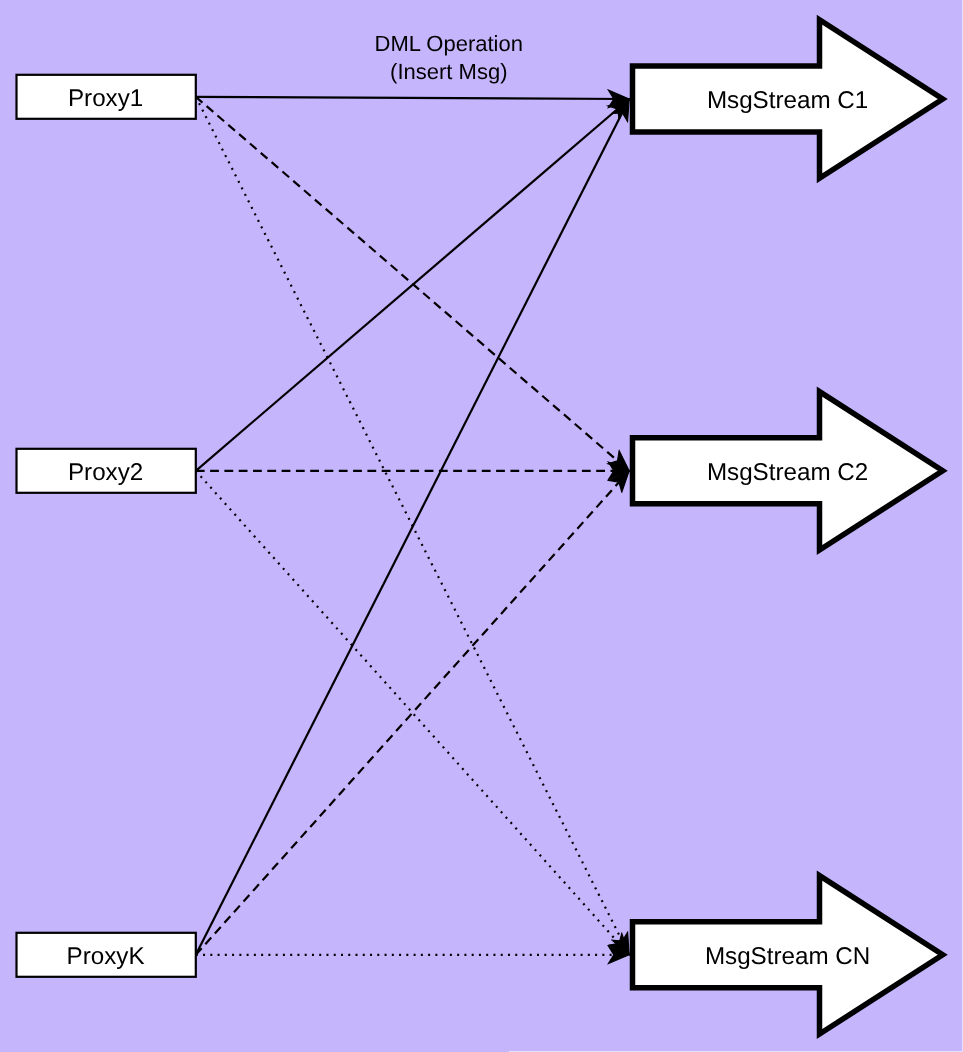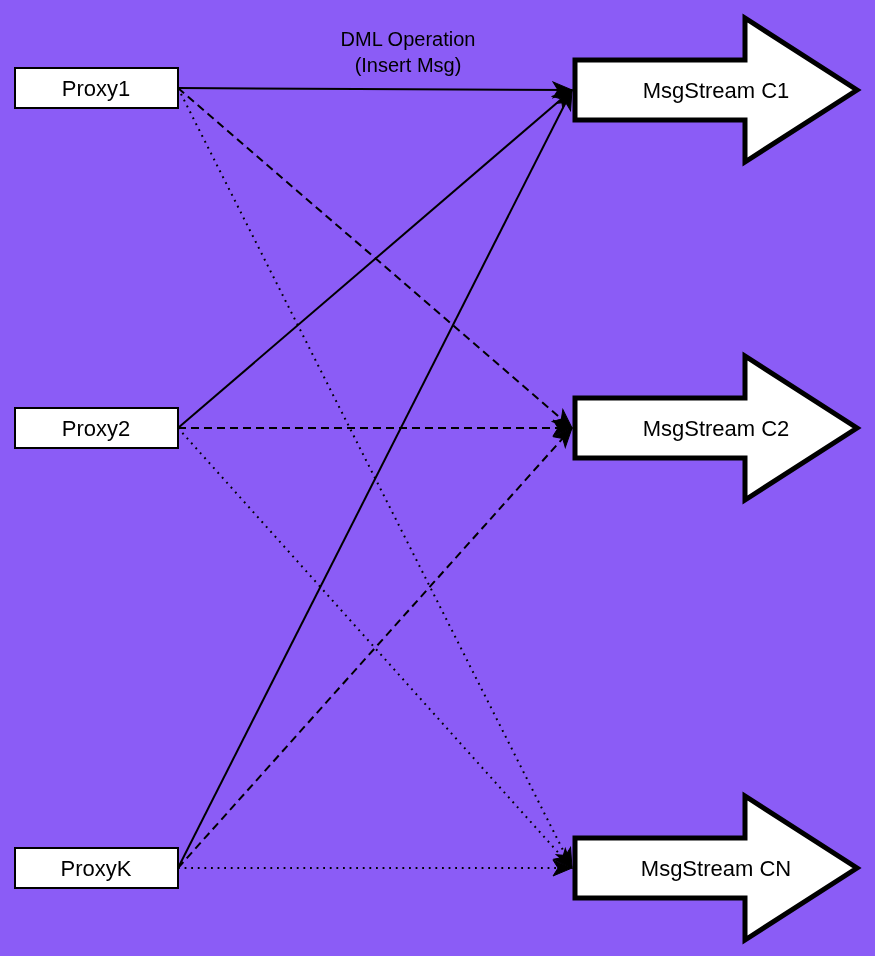--- a/index.html
+++ b/index.html
@@ -4,21 +4,21 @@
 <style>
   html, body {
     margin: 0;
     padding: 0;
     background: #ffffff;
   }
   .page {
     position: relative;
     width: 875px;
     height: 956px;
-    background: #8b5cf6;
+    background: #c4b5fd;
     font-family: "Liberation Sans", sans-serif;
     overflow: hidden;
   }
   svg {
     display: block;
   }
   .proxy-box {
     fill: #ffffff;
     stroke: #000000;
     stroke-width: 2;

